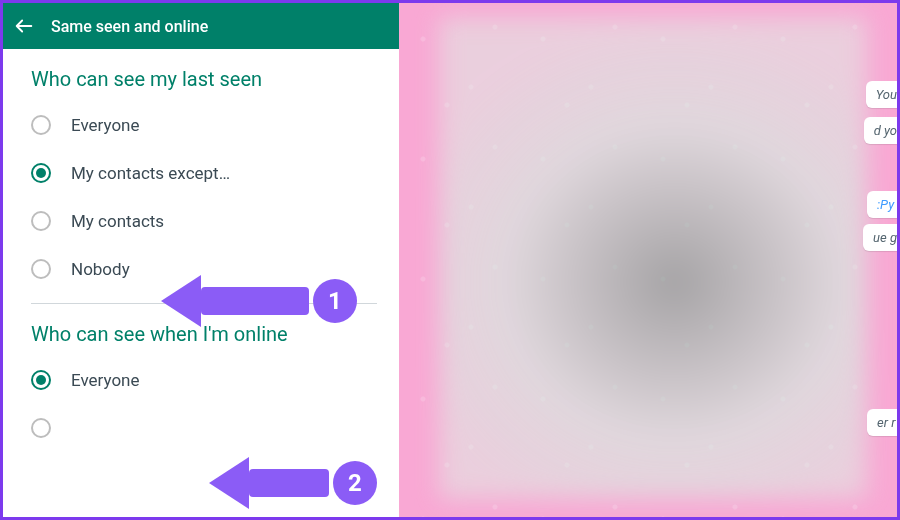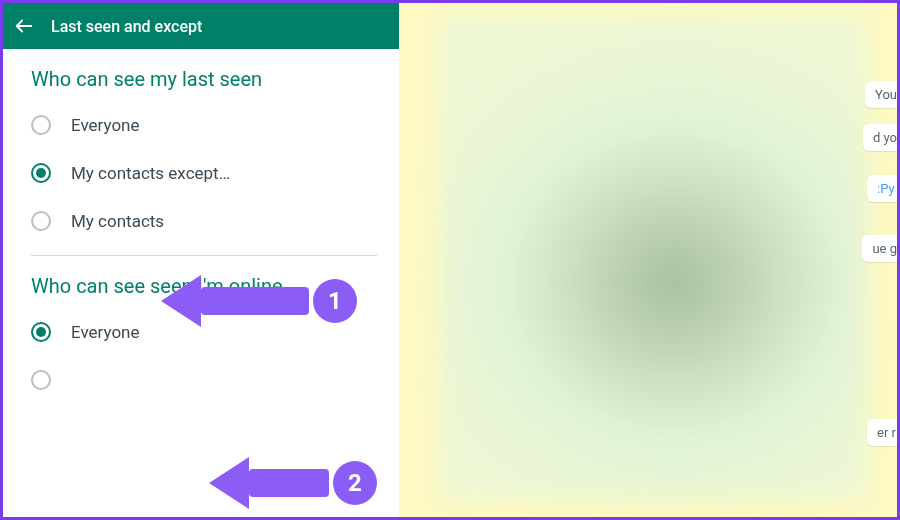--- a/index.html
+++ b/index.html
@@ -10,21 +10,21 @@
     .header-back svg { width: 22px; height: 22px; display: block; }
     .header-title { font-size: 16px; font-weight: 500; }
     .content { padding: 18px 22px 10px 28px; }
     .section-title { color: #008069; font-size: 20px; font-weight: 400; margin-bottom: 10px; }
     .option { display: flex; align-items: center; gap: 20px; height: 48px; cursor: pointer; }
     .radio { width: 20px; height: 20px; border-radius: 50%; border: 2px solid #bdbdbd; flex-shrink: 0; display: flex; align-items: center; justify-content: center; }
     .radio.checked { border-color: #008069; }
     .radio.checked::after { content: ""; width: 10px; height: 10px; border-radius: 50%; background: #008069; display: block; }
     .option-label { color: #3b4a54; font-size: 17px; }
     .divider { border: none; border-top: 1px solid #d1d7db; margin: 10px 0 18px 0; }
-    .bg { flex: 1; height: 100%; position: relative; background: #fef9c3; overflow: hidden; }
+    .bg { flex: 1; height: 100%; position: relative; background: #f9a8d4; overflow: hidden; font-style: italic; }
     .pattern { position: absolute; inset: 0; opacity: 0.25; background:
       radial-gradient(circle at 20% 30%, rgba(255,255,255,0.7) 0 2px, transparent 3px),
       radial-gradient(circle at 60% 70%, rgba(255,255,255,0.7) 0 2px, transparent 3px),
       radial-gradient(circle at 80% 20%, rgba(255,255,255,0.7) 0 2px, transparent 3px),
       radial-gradient(circle at 40% 85%, rgba(255,255,255,0.7) 0 2px, transparent 3px);
       background-size: 120px 120px; }
     .blur-box { position: absolute; left: 40px; top: 14px; right: 30px; bottom: 18px; border-radius: 4px;
       background: radial-gradient(ellipse 280px 260px at 55% 55%, rgba(120,160,140,0.65), rgba(210,240,225,0.65) 60%, rgba(220,245,230,0.5) 100%);
       filter: blur(12px); }
     .msg { position: absolute; right: 0; background: #fff; border-radius: 6px 0 0 6px; padding: 6px 0 6px 10px; font-size: 13px; color: #54656f; box-shadow: 0 1px 1px rgba(0,0,0,0.1); min-width: 30px; text-align: left; }
@@ -40,62 +40,66 @@
 
 <div class="frame">
 
   <div class="panel">
     <div class="header">
       <span class="header-back">
         <svg viewBox="0 0 24 24" fill="none">
             <path d="M20 12H4M4 12L10 6M4 12L10 18" stroke="#ffffff" stroke-width="2" stroke-linecap="round" stroke-linejoin="round"></path>
           </svg>
       </span>
-      <span class="header-title">Last seen and except</span>
+      <span class="header-title">Same seen and online</span>
     </div>
 
     <div class="content">
       <div class="section-title">Who can see my last seen</div>
 
       <div class="option">
         <span class="radio"></span>
         <span class="option-label">Everyone</span>
       </div>
       <div class="option">
         <span class="radio checked"></span>
         <span class="option-label">My contacts except…</span>
       </div>
       <div class="option">
         <span class="radio"></span>
         <span class="option-label">My contacts</span>
       </div>
+      <div class="option">
+        <span class="radio"></span>
+        <span class="option-label">Nobody</span>
+      </div>
 
       <hr class="divider">
 
-      <div class="section-title">Who can see seen I'm online</div>
+      <div class="section-title">Who can see when I'm online</div>
 
       <div class="option">
         <span class="radio checked"></span>
         <span class="option-label">Everyone</span>
       </div>
       <div class="option">
         <span class="radio"></span>
       </div>
     </div>
   </div>
 
   <div class="bg">
     <div class="pattern"></div>
     <div class="blur-box"></div>
 
     <div class="msg" style="top:78px;"><span>You</span></div>
-    <div class="msg" style="top:121px;"><span>d yo</span></div>
-    <div class="msg link" style="top:172px;"><span>:Py</span></div>
-    <div class="msg" style="top:232px;"><span>ue g</span></div>
-    <div class="msg" style="top:416px;"><span>er r</span></div>
+    <div class="msg" style="top:114px;"><span>d yo</span></div>
+    <div class="msg link" style="top:188px;"><span>:Py</span></div>
+    <div class="msg" style="top:221px;"><span>ue g</span></div>
+    <div class="msg" style="top:406px;"><span>er r</span></div>
   </div>
 
   <div class="arrow" style="left:158px; top:272px;">
     <div class="arrow-head"></div>
     <div class="arrow-body" style="width:108px;"></div>
     <div class="badge">
         <span>1</span>
       </div>
   </div>
 

